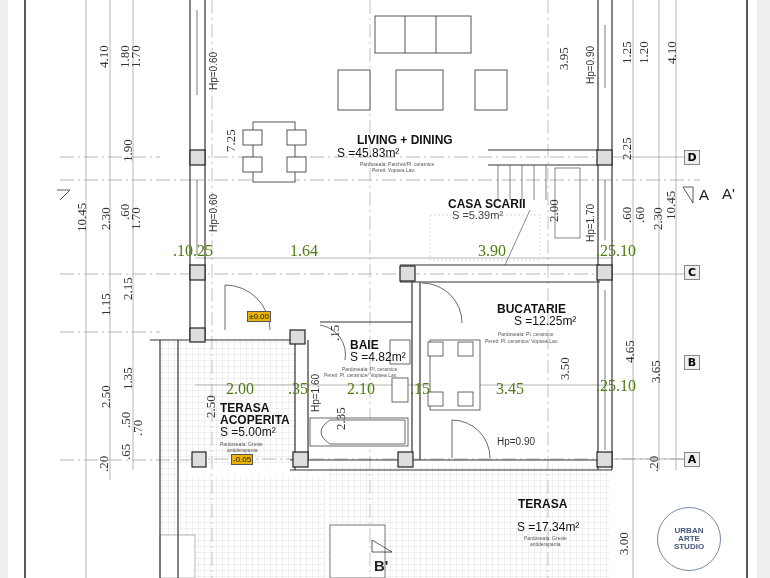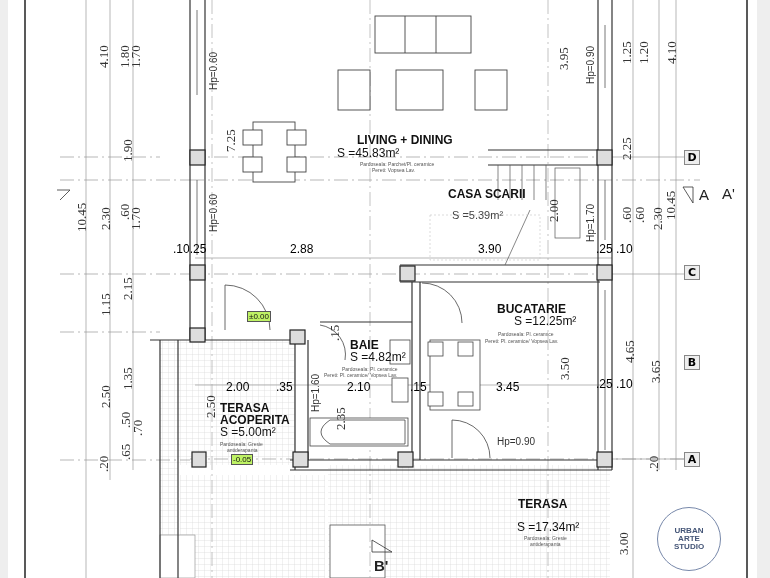--- a/index.html
+++ b/index.html
@@ -2,27 +2,27 @@
 <html><head>
 <meta charset="utf-8">
 <style>
   html, body { margin:0; padding:0; background:#fff; }
   body { width:770px; height:578px; overflow:hidden; position:relative; font-family:"Liberation Sans", sans-serif; }
   #plan { position:absolute; left:0; top:0; width:770px; height:578px; }
   .lbl { position:absolute; white-space:nowrap; color:#111; }
   .room-name { font-weight:bold; font-size:12px; font-family:"Liberation Sans", sans-serif; }
   .room-area { font-size:12px; font-family:"Liberation Sans", sans-serif; }
   .room-note { font-size:5px; color:#555; font-family:"Liberation Sans", sans-serif; }
-  .dim { font-family:Liberation Sans, sans-serif; font-size:12px; color:#000000; }
+  .dim { font-family:Liberation Serif, serif; font-size:16px; color:#4d7c0f; }
   .dimv { font-family:"Liberation Serif", serif; font-size:13px; color:#333; transform:rotate(-90deg); transform-origin:left top; }
   .hp { font-family:"Liberation Sans", sans-serif; font-size:10px; color:#333; }
   .hpv { font-family:"Liberation Sans", sans-serif; font-size:10px; color:#333; transform:rotate(-90deg); transform-origin:left top; }
   .axis-tag { position:absolute; width:14px; height:13px; border:1px solid #888; background:#eee; font-size:11px; font-weight:bold; text-align:center; line-height:13px; font-family:"DejaVu Sans", sans-serif; }
   .section { font-size:15px; font-family:"Liberation Sans", sans-serif; color:#222; }
-  .level { font-size:8px; border:1px solid #555; padding:0 1px; background:#bef264; font-family:"Liberation Sans", sans-serif; }
+  .level { font-size:8px; border:1px solid #555; padding:0 1px; background:#eab308; font-family:"Liberation Sans", sans-serif; }
   .stamp { position:absolute; left:657px; top:507px; width:62px; height:62px; border-radius:50%; border:1.5px solid #7788aa; display:flex; flex-direction:column; align-items:center; justify-content:center; }
   .stamp span { font-size:8px; font-weight:bold; color:#445577; line-height:8px; font-family:"Liberation Sans", sans-serif; }
 </style>
 </head>
 <body>
 
 <svg id="plan" viewBox="0 0 770 578" xmlns="http://www.w3.org/2000/svg">
   <defs>
     <pattern id="tile" width="6" height="6" patternUnits="userSpaceOnUse">
       <path d="M6 0 L0 0 0 6" fill="none" stroke="#cfcfcf" stroke-width="0.6"></path>
@@ -174,21 +174,21 @@
     <path d="M57 190 L70 190 L60 200"></path>
     <path d="M372 540 L372 552 L392 552 Z"></path>
   </g>
 </svg>
 
 <div class="lbl room-name" style="left:357px;top:133px;">LIVING + DINING</div>
 <div class="lbl room-area" style="left:337px;top:146px;">S =45.83m²</div>
 <div class="lbl room-note" style="left:360px;top:161px;">Pardoseala: Parchet/Pl. ceramice</div>
 <div class="lbl room-note" style="left:372px;top:167px;">Pereti: Vopsea Lav.</div>
 
-<div class="lbl room-name" style="left:448px;top:187px;text-align:center;">CASA SCARII</div>
+<div class="lbl room-name" style="left:448px;top:197px;text-align:center;">CASA SCARII</div>
 <div class="lbl room-area" style="left:452px;top:209px;font-size:11px;color:#444;text-align:right;">S =5.39m²</div>
 
 <div class="lbl room-name" style="left:497px;top:302px;">BUCATARIE</div>
 <div class="lbl room-area" style="left:514px;top:314px;">S =12.25m²</div>
 <div class="lbl room-note" style="left:498px;top:331px;">Pardoseala: Pl. ceramice</div>
 <div class="lbl room-note" style="left:485px;top:338px;">Pereti: Pl. ceramice/ Vopsea Lav.</div>
 
 <div class="lbl room-name" style="left:350px;top:338px;">BAIE</div>
 <div class="lbl room-area" style="left:350px;top:350px;">S =4.82m²</div>
 <div class="lbl room-note" style="left:342px;top:366px;">Pardoseala: Pl. ceramice</div>
@@ -255,26 +255,26 @@
 <div class="lbl dimv" style="left:648px;top:383px;">3.65</div>
 <div class="lbl dimv" style="left:646px;top:472px;">.20</div>
 <div class="lbl dimv" style="left:557px;top:380px;">3.50</div>
 <div class="lbl dimv" style="left:546px;top:222px;">2.00</div>
 <div class="lbl dimv" style="left:203px;top:418px;">2.50</div>
 <div class="lbl dimv" style="left:333px;top:430px;">2.35</div>
 <div class="lbl dimv" style="left:616px;top:555px;">3.00</div>
 <div class="lbl dimv" style="left:327px;top:341px;">.15</div>
 
 <div class="lbl dim" style="left:173px;top:242px;">.10.25</div>
-<div class="lbl dim" style="left:290px;top:242px;">2.88</div>
+<div class="lbl dim" style="left:290px;top:242px;">1.64</div>
 <div class="lbl dim" style="left:478px;top:242px;text-align:center;">3.90</div>
 <div class="lbl dim" style="left:596px;top:242px;">.25</div>
 <div class="lbl dim" style="left:616px;top:242px;">.10</div>
 <div class="lbl dim" style="left:226px;top:380px;">2.00</div>
-<div class="lbl dim" style="left:276px;top:380px;">.35</div>
+<div class="lbl dim" style="left:288px;top:380px;">.35</div>
 <div class="lbl dim" style="left:347px;top:380px;">2.10</div>
 <div class="lbl dim" style="left:410px;top:380px;">.15</div>
 <div class="lbl dim" style="left:496px;top:380px;">3.45</div>
 <div class="lbl dim" style="left:596px;top:377px;">.25</div>
 <div class="lbl dim" style="left:616px;top:377px;">.10</div>
 
 <div class="stamp">
   <span>URBAN</span>
   <span>ARTE</span>
   <span>STUDIO</span>

